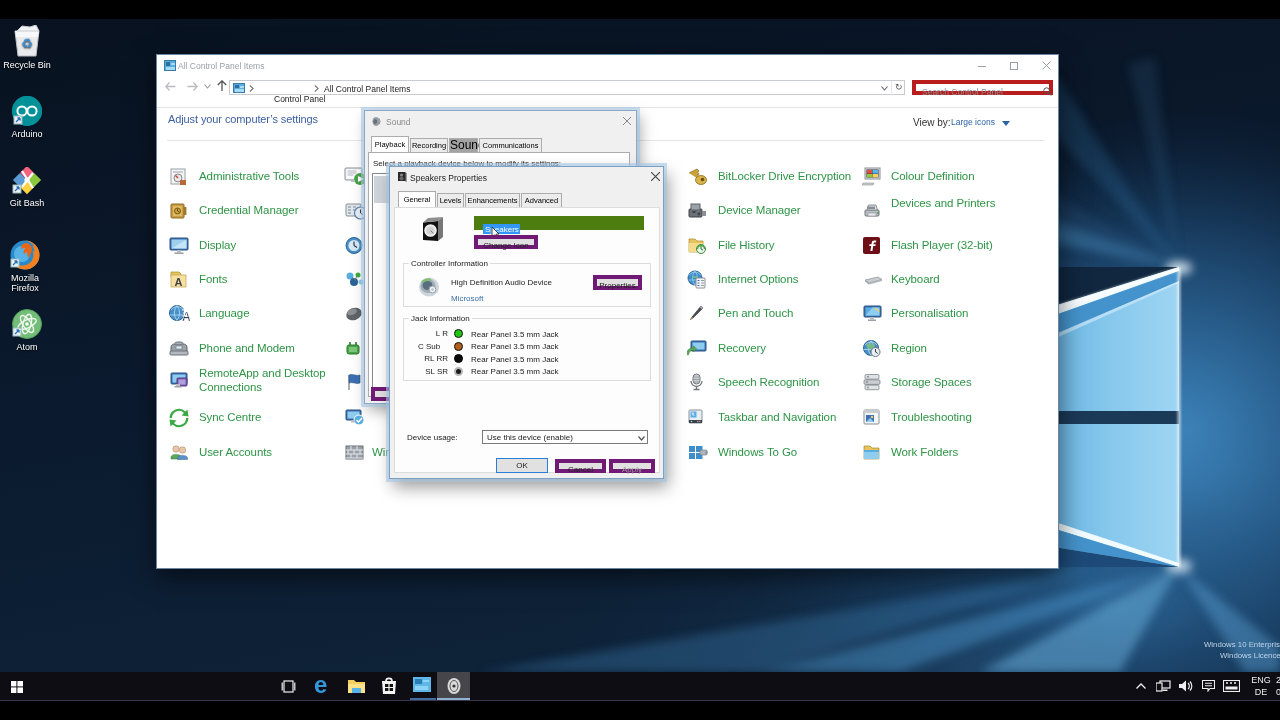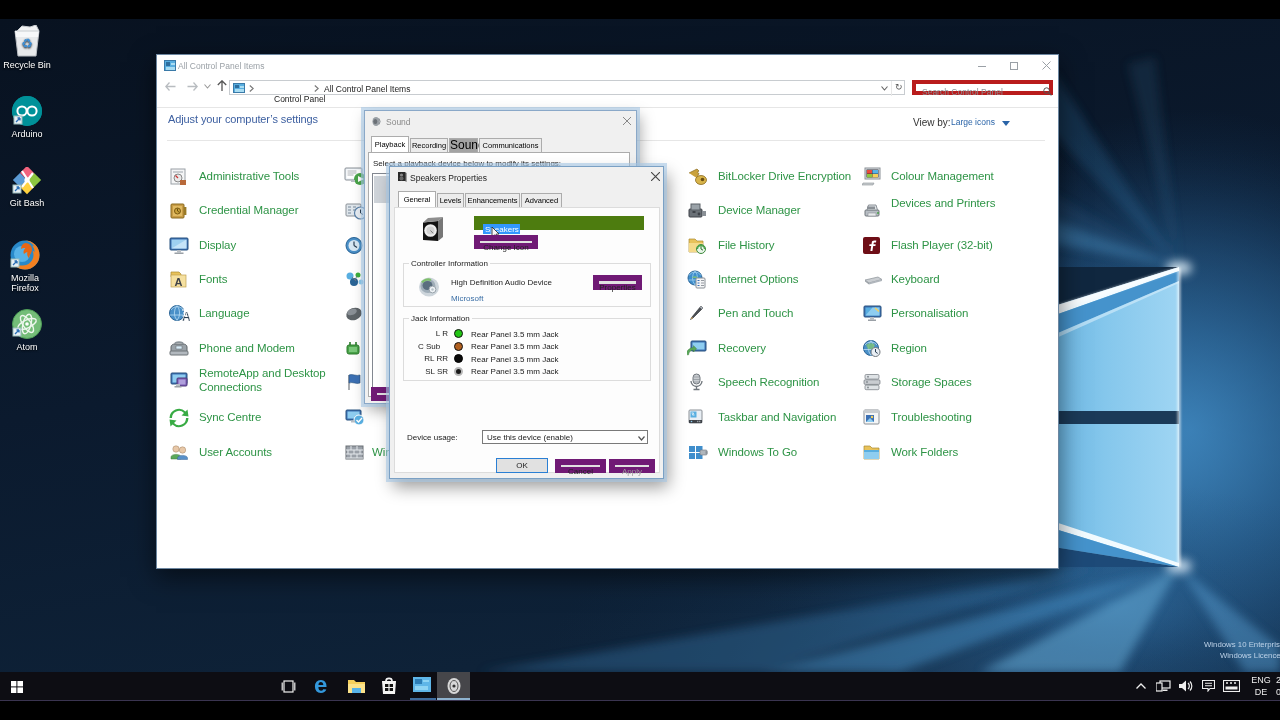--- a/index.html
+++ b/index.html
@@ -6,21 +6,21 @@
   html,body { width:1280px; height:720px; background:#000; overflow:hidden;
     font-family:"Liberation Sans", sans-serif; }
   .abs { position:absolute; }
   #stage { position:relative; width:1280px; height:720px; background:#000; }
   #desktop { position:absolute; left:0; top:19px; width:1280px; height:653px; overflow:hidden; }
   .dico { position:absolute; width:76px; text-align:center; color:#fff; font-size:9px;
     text-shadow:0 1px 2px rgba(0,0,0,.9); }
   .dico .ic { margin:0 auto 3px auto; position:relative; }
   .cl { position:absolute; font-size:11.5px; color:#2e9446; white-space:nowrap; letter-spacing:-0.09px; }
   .dlg { position:absolute; font-size:8px; color:#1a1a1a; }
-  .btn { position:absolute; background:#e1e1e1; border:6px solid #701a75; text-align:center; font-size:8px; color:#222; }
+  .btn { position:absolute; background:#e1e1e1; border:4px solid #701a75; text-align:center; font-size:8px; color:#222; }
 </style>
 </head>
 <body>
 <div id="stage">
 
   <div id="desktop">
     <svg width="1280" height="653" viewBox="0 0 1280 653">
       <defs>
         <radialGradient id="glow" cx="0.5" cy="0.5" r="0.5">
           <stop offset="0%" stop-color="#4590c8" stop-opacity="0.9"></stop>
@@ -336,21 +336,21 @@
       <div class="cl" style="left:561px;top:115px">BitLocker Drive Encryption</div>
       <svg class="abs" style="left:705px;top:112px" width="20" height="19" viewBox="0 0 20 19">
           <rect x="3" y="1" width="15" height="11" fill="#dfe3e6" stroke="#8a9096"></rect>
           <rect x="4.5" y="2.5" width="12" height="8" fill="#2a2a34"></rect>
           <rect x="5" y="3" width="5" height="3.6" fill="#e84c3d"></rect>
           <rect x="10.4" y="3" width="5.6" height="3.6" fill="#57b3e8"></rect>
           <rect x="5" y="7" width="5" height="3.4" fill="#8dc63f"></rect>
           <rect x="10.4" y="7" width="5.6" height="3.4" fill="#f5d05c"></rect>
           <path d="M1,16 L12,16 L11,18 L0,18 Z" fill="#c9cdd1" stroke="#8a9096" stroke-width="0.6"></path>
         </svg>
-      <div class="cl" style="left:734px;top:115px">Colour Management</div>
+      <div class="cl" style="left:734px;top:115px">Colour Definition</div>
 
       <svg class="abs" style="left:12px;top:146px" width="19" height="19" viewBox="0 0 19 19">
           <rect x="2" y="3" width="13" height="14" rx="1" fill="#c89c46" stroke="#8a6a1e"></rect>
           <rect x="4" y="5" width="9" height="10" fill="#e0ba62"></rect>
           <circle cx="8.5" cy="10" r="3" fill="#caa23c" stroke="#7a5a12"></circle>
           <path d="M8.5,10 l0,-2.4 M8.5,10 l2,1.4" stroke="#60460a" stroke-width="0.9"></path>
           <rect x="15" y="6" width="2.4" height="8" fill="#9a7a26"></rect>
         </svg>
       <div class="cl" style="left:42px;top:149px">Credential Manager</div>
       <svg class="abs" style="left:530px;top:146px" width="21" height="19" viewBox="0 0 21 19">

